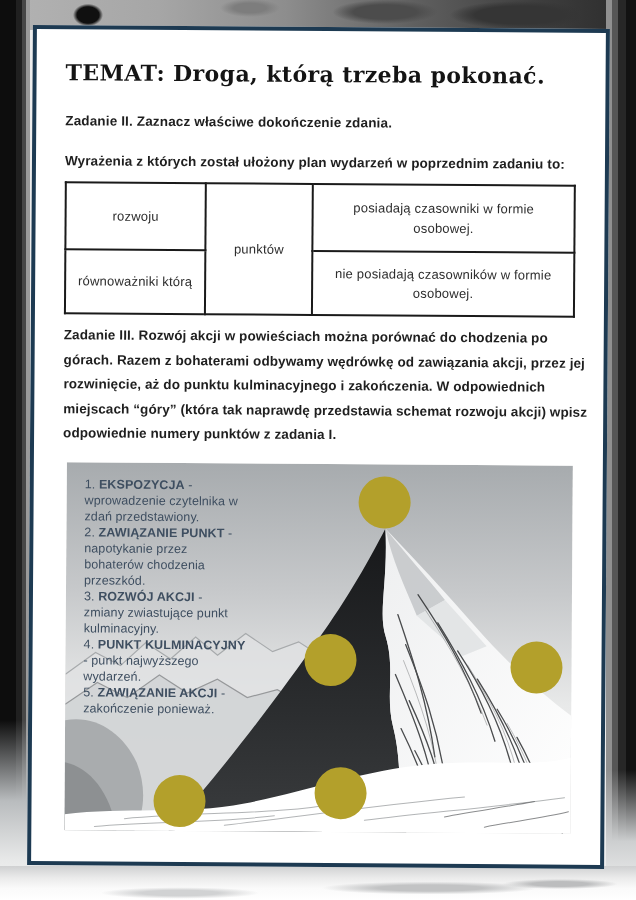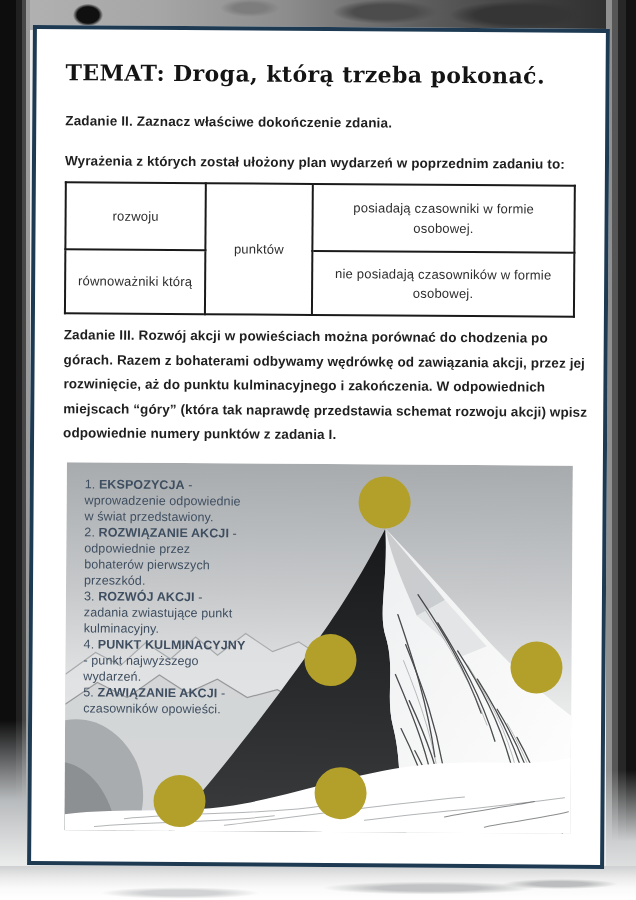--- a/index.html
+++ b/index.html
@@ -194,25 +194,25 @@
         <path d="M300 356 C360 348 430 342 500 332"></path>
         <path d="M30 364 C90 358 150 360 210 352"></path>
       </g>
       <g fill="none" stroke="#5a5c5e" stroke-width="1" opacity="0.7" stroke-linecap="round">
         <path d="M380 352 C410 346 440 342 470 336"></path>
         <path d="M420 362 C450 356 480 352 504 346"></path>
       </g>
     </svg>
 
     <div class="legend">
-      <p class="legend-item"><span>1.</span> <b>EKSPOZYCJA</b> <span>-</span> <span>wprowadzenie odpowiednie w świat przedstawiony.</span></p>
-      <p class="legend-item"><span>2.</span> <b>ROZWIĄZANIE AKCJI</b> <span>-</span> <span>odpowiednie przez bohaterów pierwszych przeszkód.</span></p>
-      <p class="legend-item"><span>3.</span> <b>ROZWÓJ AKCJI</b> <span>-</span> <span>zadania zwiastujące punkt kulminacyjny.</span></p>
+      <p class="legend-item"><span>1.</span> <b>EKSPOZYCJA</b> <span>-</span> <span>wprowadzenie czytelnika w zdań przedstawiony.</span></p>
+      <p class="legend-item"><span>2.</span> <b>ZAWIĄZANIE PUNKT</b> <span>-</span> <span>napotykanie przez bohaterów chodzenia przeszkód.</span></p>
+      <p class="legend-item"><span>3.</span> <b>ROZWÓJ AKCJI</b> <span>-</span> <span>zmiany zwiastujące punkt kulminacyjny.</span></p>
       <p class="legend-item"><span>4.</span> <b>PUNKT KULMINACYJNY</b> <span>-</span> <span>punkt najwyższego wydarzeń.</span></p>
-      <p class="legend-item"><span>5.</span> <b>ZAWIĄZANIE AKCJI</b> <span>-</span> <span>czasowników opowieści.</span></p>
+      <p class="legend-item"><span>5.</span> <b>ZAWIĄZANIE AKCJI</b> <span>-</span> <span>zakończenie ponieważ.</span></p>
     </div>
 
     <div></div>
   <div class="spot" style="left: 62.8%; top: 10.3%;"></div>
       <div class="spot" style="left: 52.4%; top: 53.3%;"></div>
       <div class="spot" style="left: 93.1%; top: 54.9%;"></div>
       <div class="spot" style="left: 22.7%; top: 91.8%;"></div>
       <div class="spot" style="left: 54.5%; top: 89.4%;"></div>
     </div>
 </div>

